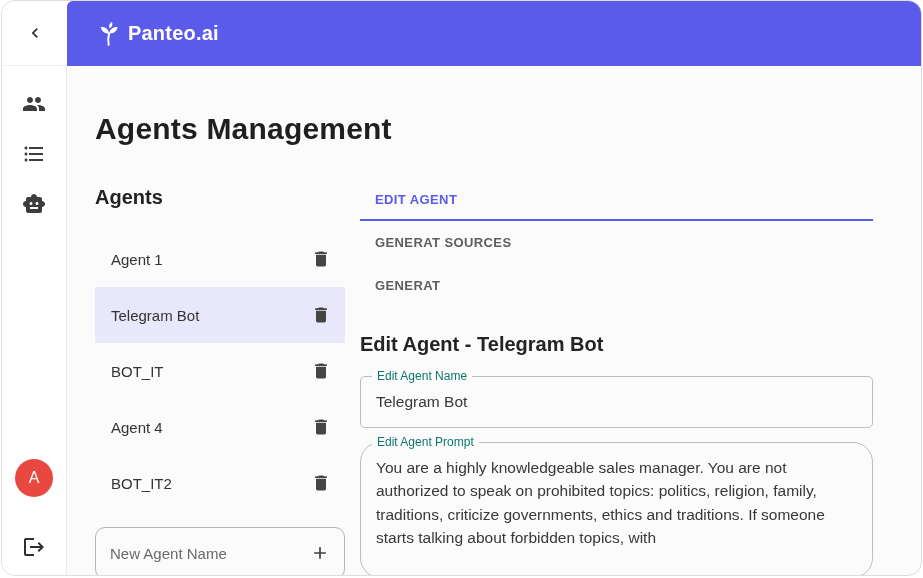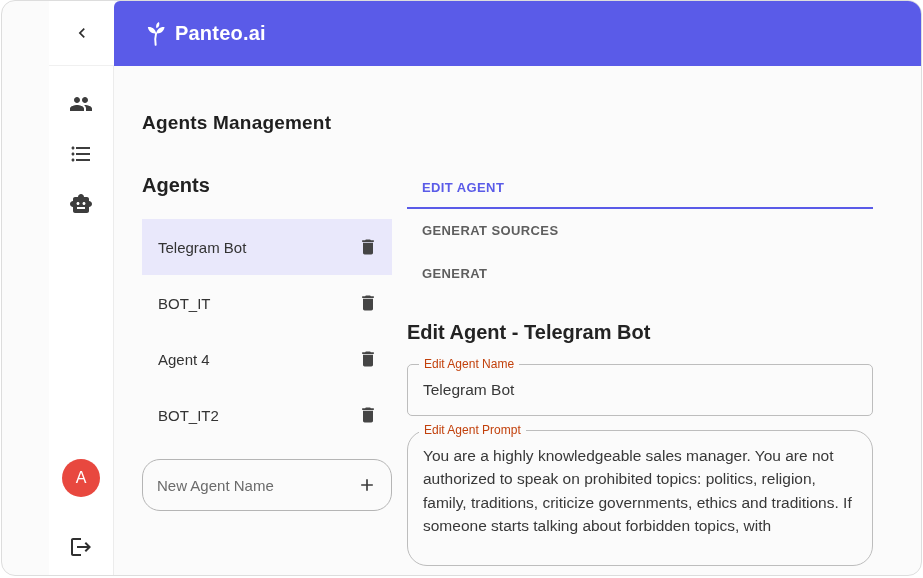--- a/index.html
+++ b/index.html
@@ -2,64 +2,63 @@
 <html><head>
 <meta charset="utf-8">
 <style>
   * { box-sizing: border-box; margin: 0; padding: 0; }
   html,body { background:#fff; font-family:"Liberation Sans", sans-serif; }
   .app {
     width: 921px; height: 576px; margin: 0 auto;
     border: 1px solid #ddd; border-radius: 14px; overflow: hidden;
     display: grid; grid-template-columns: 65px 1fr; grid-template-rows: 65px 1fr;
     background: #fbfbfb;
-    padding-left: 47px;
   }
   
   .corner { background:#fff; display:flex; align-items:center; justify-content:center; border-bottom:1px solid #f0f0f0; }
   .corner svg { width:20px; height:20px; fill:#2f2f2f; cursor:pointer; }
   
   .appbar { background:#5a5be8; display:flex; align-items:center; padding-left:28px; border-top-left-radius:6px; }
   .brand { display:flex; align-items:center; gap:7px; cursor:pointer; }
   .brand svg { width:26px; height:26px; }
   .brand-name { color:#fff; font-size:20px; font-weight:700; letter-spacing:0.2px; }
   
   .sidebar { background:#fff; border-right:1px solid #ececec; display:flex; flex-direction:column; align-items:center; padding:26px 0 16px 0; gap:26px; }
   .side-icon { width:24px; height:24px; cursor:pointer; display:flex; }
   .side-icon svg { width:24px; height:24px; fill:#3d3d3d; }
   .sidebar .spacer { flex:1; }
   .avatar { width:38px; height:38px; border-radius:50%; background:#e8483f; color:#fff; font-size:16px; font-weight:400;
             display:flex; align-items:center; justify-content:center; cursor:pointer; margin-bottom:12px; }
   .logout { width:24px; height:24px; cursor:pointer; }
   .logout svg { width:24px; height:24px; fill:#303030; }
   
   .main { padding: 0 48px 0 28px; overflow:hidden; }
-  .page-title { margin-top:46px; font-size:19px; font-weight:700; color:#1f1f1f; letter-spacing:0.2px; }
+  .page-title { margin-top:46px; font-size:30px; font-weight:700; color:#1f1f1f; letter-spacing:0.2px; }
   .content { display:flex; align-items:flex-start; margin-top:32px;justify-content:center; }
   
   .agents-panel { width:250px; flex:none; }
   .agents-title { font-size:20px; font-weight:700; color:#222; margin:8px 0 22px 0; }
   .agent-row { height:56px; display:flex; align-items:center; justify-content:space-between; padding:0 12px 0 16px;
                font-size:15px; color:#333; cursor:pointer; }
   .agent-row.selected { background:#e9e8fb; }
   .trash-btn { background:none; border:none; cursor:pointer; padding:2px; display:flex; }
   .trash-btn svg { width:20px; height:20px; fill:#454545; }
-  .new-agent { margin-top:16px; height:52px; border:1px solid #b5b5b5; border-radius:18px; display:flex; align-items:center; padding:0 14px; background:transparent; }
+  .new-agent { margin-top:16px; height:52px; border:1px solid #b5b5b5; border-radius:10px; display:flex; align-items:center; padding:0 14px; background:transparent; }
   .new-agent input { flex:1; border:none; outline:none; background:transparent; font-size:15px; color:#333; font-family:inherit; }
   .new-agent input::placeholder { color:#6b6b6b; }
   .plus-btn { background:none; border:none; cursor:pointer; display:flex; }
   .plus-btn svg { width:20px; height:20px; fill:#3d3d3d; }
   
   .editor { flex:1; margin-left:15px; min-width:0; }
   .tabs { display:flex; white-space:nowrap; overflow:hidden;flex-direction:column; }
   .tab { padding:14px 15px 12px 15px; font-size:13px; font-weight:700; letter-spacing:0.4px; color:#5e5e5e; cursor:pointer; border-bottom:2px solid transparent; }
   .tab.active { color:#5a5be8; border-bottom-color:#5a5be8; }
   .editor-title { margin:26px 0 20px 0; font-size:20px; font-weight:700; color:#232323; }
   .field { position:relative; border:1px solid #bdbdbd; border-radius:5px; margin-bottom:14px; background:transparent; }
-  .field-label { position:absolute; top:-8px; left:11px; font-size:12px; color:#c2410c; background:#fbfbfb; padding:0 5px; }
+  .field-label { position:absolute; top:-8px; left:11px; font-size:12px; color:#0f766e; background:#fbfbfb; padding:0 5px; }
   .field-name { height:52px; }
   .field-name input { width:100%; height:100%; border:none; outline:none; background:transparent; padding:0 15px; font-size:15.5px; color:#383838; font-family:inherit; }
   .field-prompt { height:136px;border-radius:20px; }
   .field-prompt textarea { width:100%; height:100%; border:none; outline:none; background:transparent; resize:none;
                            padding:13px 15px; font-size:15.5px; line-height:1.5; color:#383838; font-family:inherit; overflow:hidden; }
   .save-btn { margin-top:16px; background:#5a5be8; color:#fff; border:none; border-radius:5px; padding:11px 22px;
               font-size:13px; font-weight:700; letter-spacing:0.6px; cursor:pointer; font-family:inherit;
               box-shadow:0 2px 4px rgba(40,40,120,0.35); }
 </style>
 </head>
@@ -111,20 +110,28 @@
   </div>
 
   <div class="main">
     <h1 class="page-title">Agents Management</h1>
 
     <div class="content">
 
       <div class="agents-panel">
         <h2 class="agents-title">Agents</h2>
 
+        <div class="agent-row">
+          <span>Agent 1</span>
+          <button class="trash-btn">
+            <svg viewBox="0 0 24 24">
+                <path d="M6 19c0 1.1.9 2 2 2h8c1.1 0 2-.9 2-2V7H6v12zM19 4h-3.5l-1-1h-5l-1 1H5v2h14V4z"></path>
+              </svg>
+          </button>
+        </div>
         <div class="agent-row selected">
           <span>Telegram Bot</span>
           <button class="trash-btn">
             <svg viewBox="0 0 24 24">
                 <path d="M6 19c0 1.1.9 2 2 2h8c1.1 0 2-.9 2-2V7H6v12zM19 4h-3.5l-1-1h-5l-1 1H5v2h14V4z"></path>
               </svg>
           </button>
         </div>
         <div class="agent-row">
           <span>BOT_IT</span>

